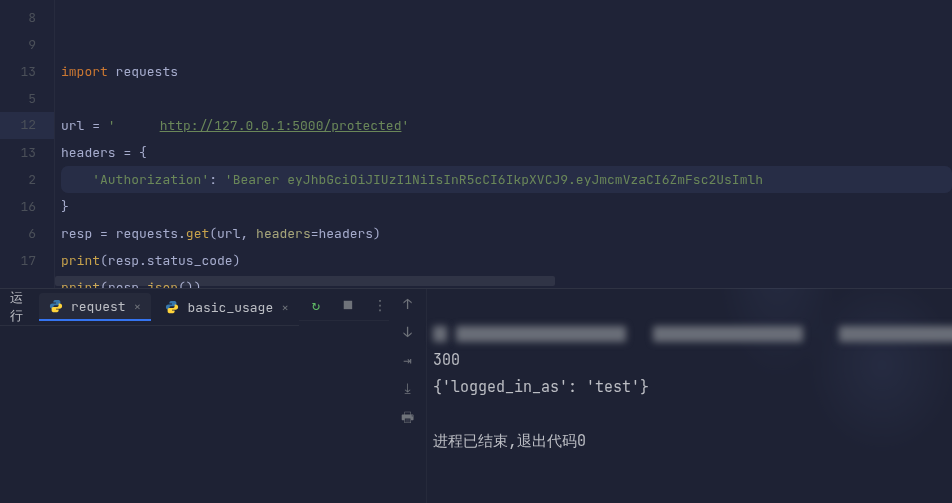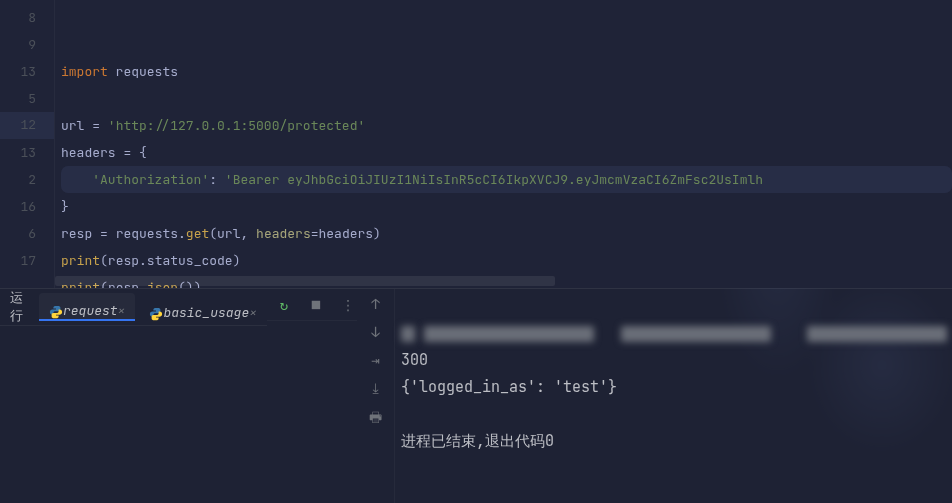--- a/index.html
+++ b/index.html
@@ -62,21 +62,21 @@
   }
   .codeline.sel {
     background: rgba(122,142,205,0.10);
     border-radius: 7px;
   }
   .gutter .lnum.sel { background: rgba(122,142,205,0.10); font-family: Liberation Mono, monospace; }
 
   .kw   { color: #cc7832; }
   .fn   { color: #c7a24c; }
   .str  { color: #6a8759; }
-  .url  { color: #6a8759; text-decoration-color: #6a8759; }
+  .url  { color: #6a8759; text-decoration: underline; text-decoration-color: #6a8759; margin-left: 44px; }
   .nm   { color: #a6accd; }
   .op   { color: #a6accd; }
   .par  { color: #a6a57a; }
 
   .hscroll {
     position: absolute;
     left: 0; bottom: 2px;
     height: 10px;
     width: 500px;
     background: rgba(255,255,255,0.08);
@@ -96,27 +96,27 @@
     display: flex;
     align-items: center;
     padding-left: 10px;
     gap: 4px;
     border-bottom: 1px solid rgba(255,255,255,0.06);
     font-size: 13px;
   }
   .panel-tabs .run-label { color: #bcbec4; margin-right: 12px; }
   .rtab {
     display: flex;
-    align-items: flex-end;
+    align-items: center;
     height: 28px;
     padding: 0 10px;
+    gap: 8px;
     color: #bcbec4;
     border-radius: 4px 4px 0 0;
     cursor: pointer;
-    font-style: italic;
   }
   .rtab.active { background: rgba(255,255,255,0.04); border-bottom: 2px solid #3574f0; }
   .rtab .pyicon { color:#3776ab; font-size:11px; position:relative; }
   .rtab .pyicon svg { display:block; }
   .rtab .close { color:#6f737a; cursor:pointer; }
 
   .panel-toolbar {
     height: 32px;
     display: flex;
     align-items: center;

